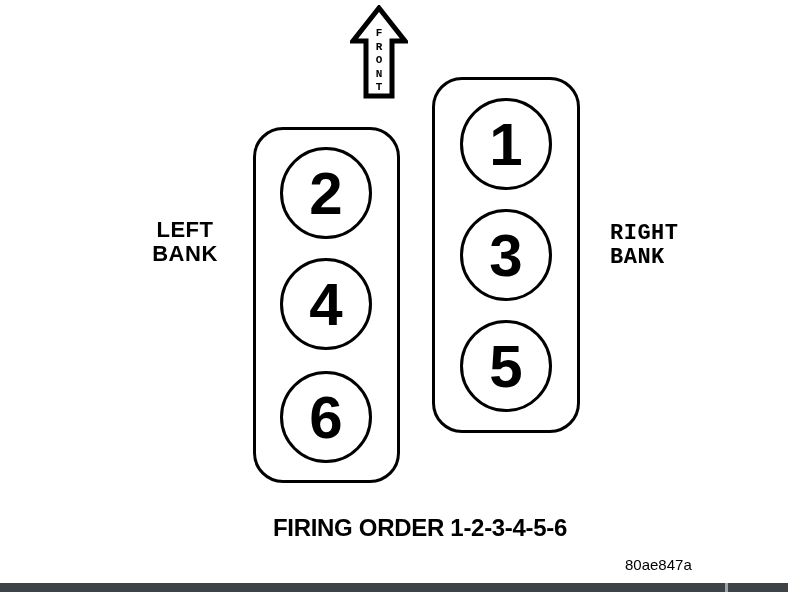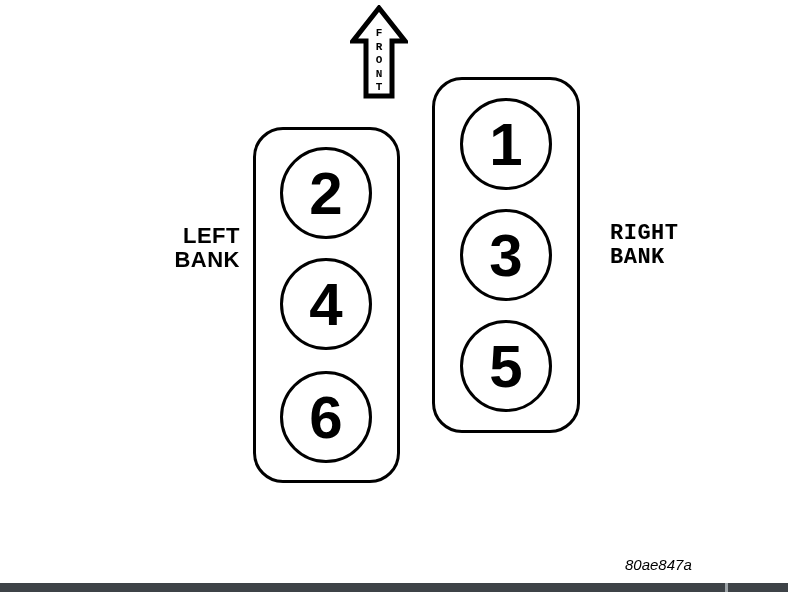--- a/index.html
+++ b/index.html
@@ -71,21 +71,21 @@
 
   
   .bank-label {
     position: absolute;
     font-size: 22px;
     font-weight: bold;
     line-height: 24px;
     letter-spacing: 0.5px;
     white-space: pre-line;
   }
-  .bank-label.left  { left: 130px; top: 224px; width: 110px; text-align: right; }
+  .bank-label.left  { left: 130px; top: 218px; width: 110px; text-align: center; }
   .bank-label.right { left: 610px; top: 222px; width: 120px; text-align: left; font-family: Liberation Mono, monospace; }
 
   
   .firing-order {
     position: absolute;
     left: 210px;
     top: 514px;
     width: 420px;
     text-align: center;
     font-size: 24px;
@@ -93,21 +93,20 @@
     letter-spacing: -0.3px;
   }
 
   
   .figure-code {
     position: absolute;
     left: 625px;
     top: 556px;
     font-size: 15px;
     font-weight: normal;
-    font-style: italic;
   }
 
   
   .bottom-bar {
     position: absolute;
     left: 0;
     bottom: 0;
     width: 788px;
     height: 9px;
     background: #3e4347;
@@ -148,20 +147,21 @@
     <div class="cylinder cyl-1">4</div>
     <div class="cylinder cyl-2">6</div>
   </div>
 
   <div class="bank right">
     <div class="cylinder cyl-0">1</div>
     <div class="cylinder cyl-1">3</div>
     <div class="cylinder cyl-2">5</div>
   </div>
 
+  <div class="firing-order">FIRING ORDER 1-2-3-4-5-6</div>
 
   <div class="figure-code">80ae847a</div>
 
   <div class="bottom-bar">
     <div class="bottom-bar-tick"></div>
   </div>
 
 </div>
 
 </body></html>

